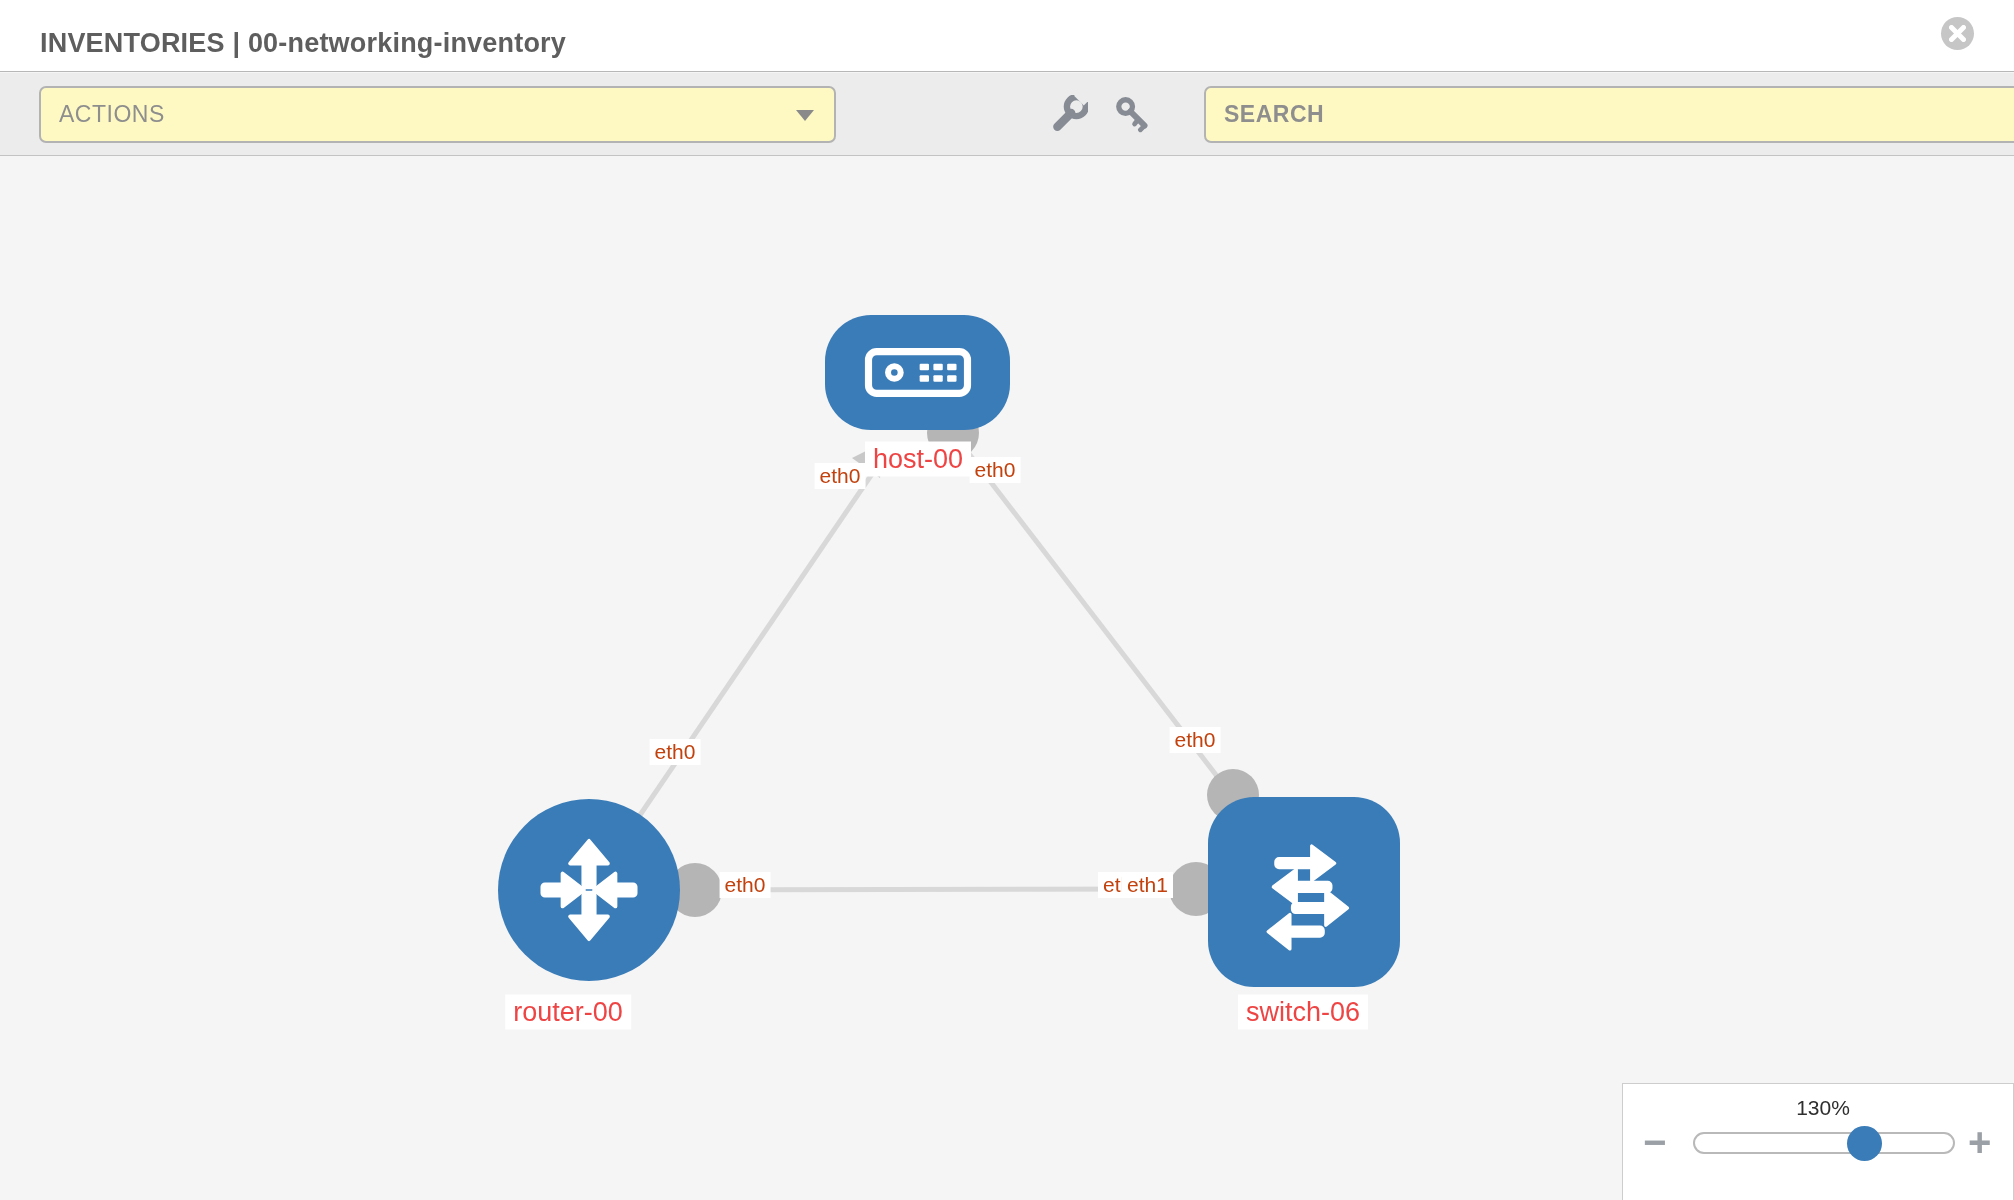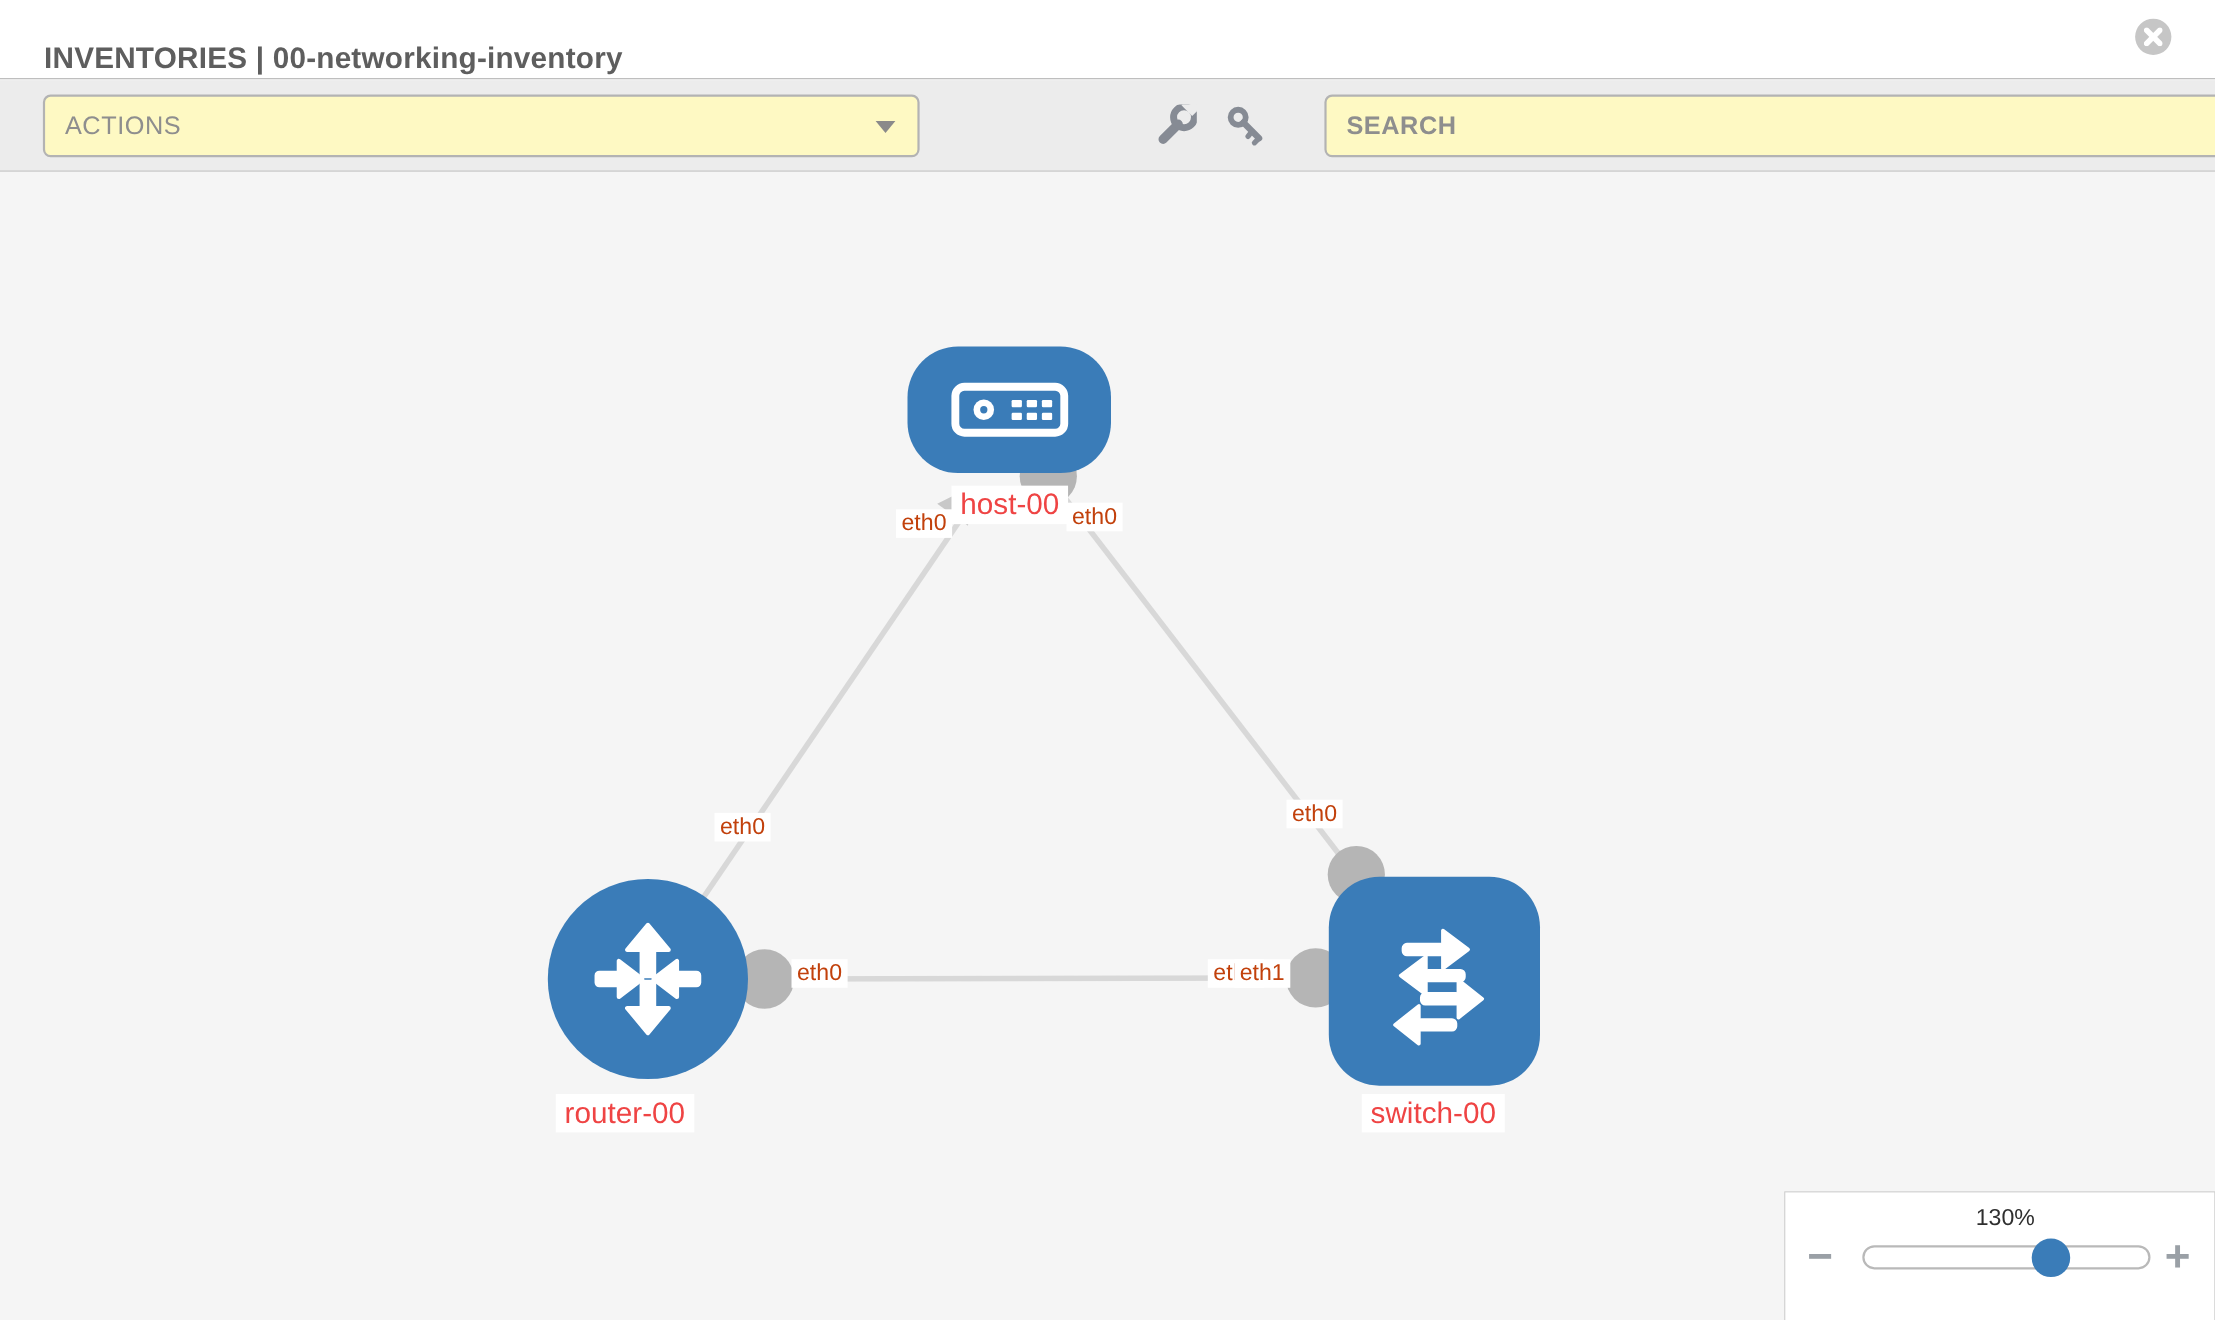--- a/index.html
+++ b/index.html
@@ -3,21 +3,21 @@
 <meta charset="utf-8">
 <style>
   * { margin:0; padding:0; box-sizing:border-box; }
   html,body { width:2014px; height:1200px; }
   body { font-family:"Liberation Sans", sans-serif; background:#f5f5f5; overflow:hidden; }
   .screen { position:relative; width:2014px; height:1200px; background:#f5f5f5; overflow:hidden; }
 
   
   .header { position:absolute; left:0; top:0; width:2014px; height:72px;
             background:#ffffff; border-bottom:1px solid #b7b7b7; z-index:10; }
-  .header-title { position:absolute; left:40px; top:18px; line-height:71px;
+  .header-title { position:absolute; left:40px; top:8px; line-height:71px;
                   font-size:27px; font-weight:bold; color:#5e5e5e; letter-spacing:0.2px; }
   .close-btn { position:absolute; left:1941px; top:17px; width:33px; height:33px;
                border-radius:50%; background:#c6c6c6; cursor:pointer; }
   .close-btn svg { position:absolute; left:8px; top:8px; }
 
   
   .toolbar { position:absolute; left:0; top:73px; width:2014px; height:83px;
              background:#ececec; border-bottom:1px solid #c3c3c3; z-index:10; }
   .dropdown { position:absolute; top:13px; height:57px; background:#fef9c3;
               border:2px solid #b3b3b3; border-radius:7px; cursor:pointer; }
@@ -123,21 +123,21 @@
         <rect x="82" y="118" width="54" height="14" rx="5"></rect>
           <polygon points="134,98 134,152 168,125"></polygon>
         <rect x="76" y="155" width="54" height="14" rx="5"></rect>
           <polygon points="78,135 78,189 44,162"></polygon>
       </g>
     </svg>
   </div>
 
   <div class="node-label" style="left:918px; top:459px;">host-00</div>
   <div class="node-label" style="left:568px; top:1012px;">router-00</div>
-  <div class="node-label" style="left:1303px; top:1012px;">switch-00</div>
+  <div class="node-label" style="left:1303px; top:1012px;">switch-06</div>
 
   <div class="iface-label" style="left:840px;  top:476px;">eth0</div>
   <div class="iface-label" style="left:995px;  top:470px;">eth0</div>
   <div class="iface-label" style="left:675px;  top:752px;">eth0</div>
   <div class="iface-label" style="left:1195px; top:740px;">eth0</div>
   <div class="iface-label" style="left:745px;  top:885px;">eth0</div>
   <div class="iface-label iface-left-anchor" style="left:1098px; top:885px;">eth0</div>
   <div class="iface-label iface-left-anchor" style="left:1122px; top:885px;">eth1</div>
 
   <div class="header">

